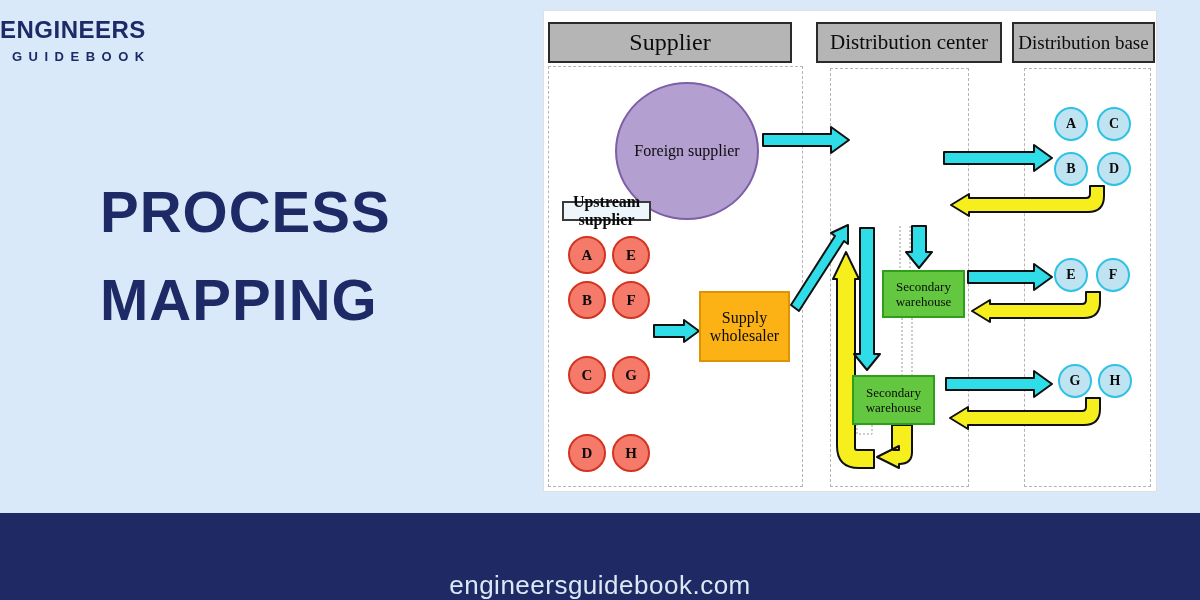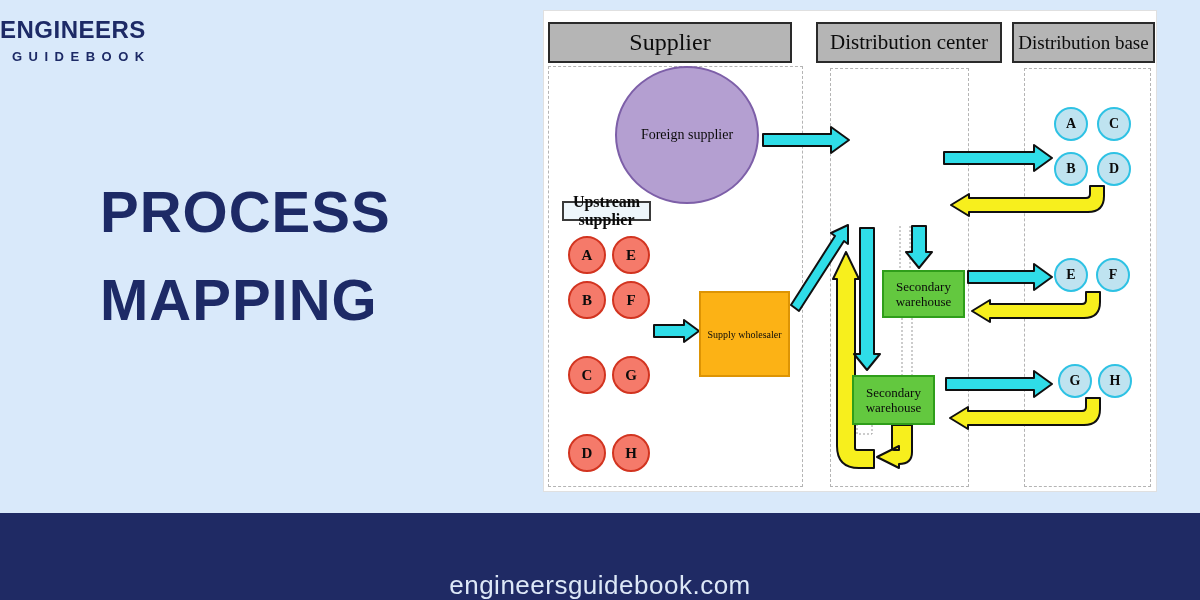--- a/index.html
+++ b/index.html
@@ -52,26 +52,26 @@
 
   .col-header{position:absolute;height:41px;top:22px;background:var(--header-gray);
       border:2px solid #2a2a2a;display:flex;align-items:center;justify-content:center;
       color:#0c0c0c;z-index:4}
   #hdr-supplier{left:548px;width:244px;font-size:24px}
   #hdr-center{left:816px;width:186px;font-size:21px}
   #hdr-base{left:1012px;width:143px;font-size:19px}
 
   .node{position:absolute;display:flex;align-items:center;justify-content:center;
         text-align:center;color:#0b0b0b;z-index:3}
-  #foreign-supplier{left:615px;top:66px;width:144px;height:138px;border-radius:50%;
-      background:var(--purple-node);border:2px solid var(--purple-border);font-size:14px}
+  #foreign-supplier{left:615px;top:82px;width:144px;height:138px;border-radius:50%;
+      background:var(--purple-node);border:2px solid var(--purple-border);font-size:16px}
   #upstream-label{left:562px;top:201px;width:89px;height:20px;background:#eef6fb;
       border:2px solid #3a3a3a;font-size:16px;font-weight:700}
-  #supply-wholesaler{left:699px;top:291px;width:91px;height:86px;background:var(--orange-box);
-      border:2px solid var(--orange-border);font-size:10px}
+  #supply-wholesaler{left:699px;top:291px;width:91px;height:71px;background:var(--orange-box);
+      border:2px solid var(--orange-border);font-size:16px}
   .green{background:var(--green-box);border:2px solid var(--green-border);line-height:1.18}
   #primary-warehouse{left:851px;top:93px;width:89px;height:130px;font-size:17px}
   #secondary-warehouse-1{left:882px;top:270px;width:83px;height:48px;font-size:13px}
   #secondary-warehouse-2{left:852px;top:375px;width:83px;height:50px;font-size:13px}
 
   .circ{position:absolute;border-radius:50%;display:flex;align-items:center;justify-content:center;
         font-weight:700;color:#0b0b0b;z-index:3}
   .rc{width:38px;height:38px;background:var(--red-circle);border:2px solid var(--red-border);font-size:15px}
   .bc{width:34px;height:34px;background:var(--blue-circle);border:2px solid var(--blue-border);font-size:14px}
 

